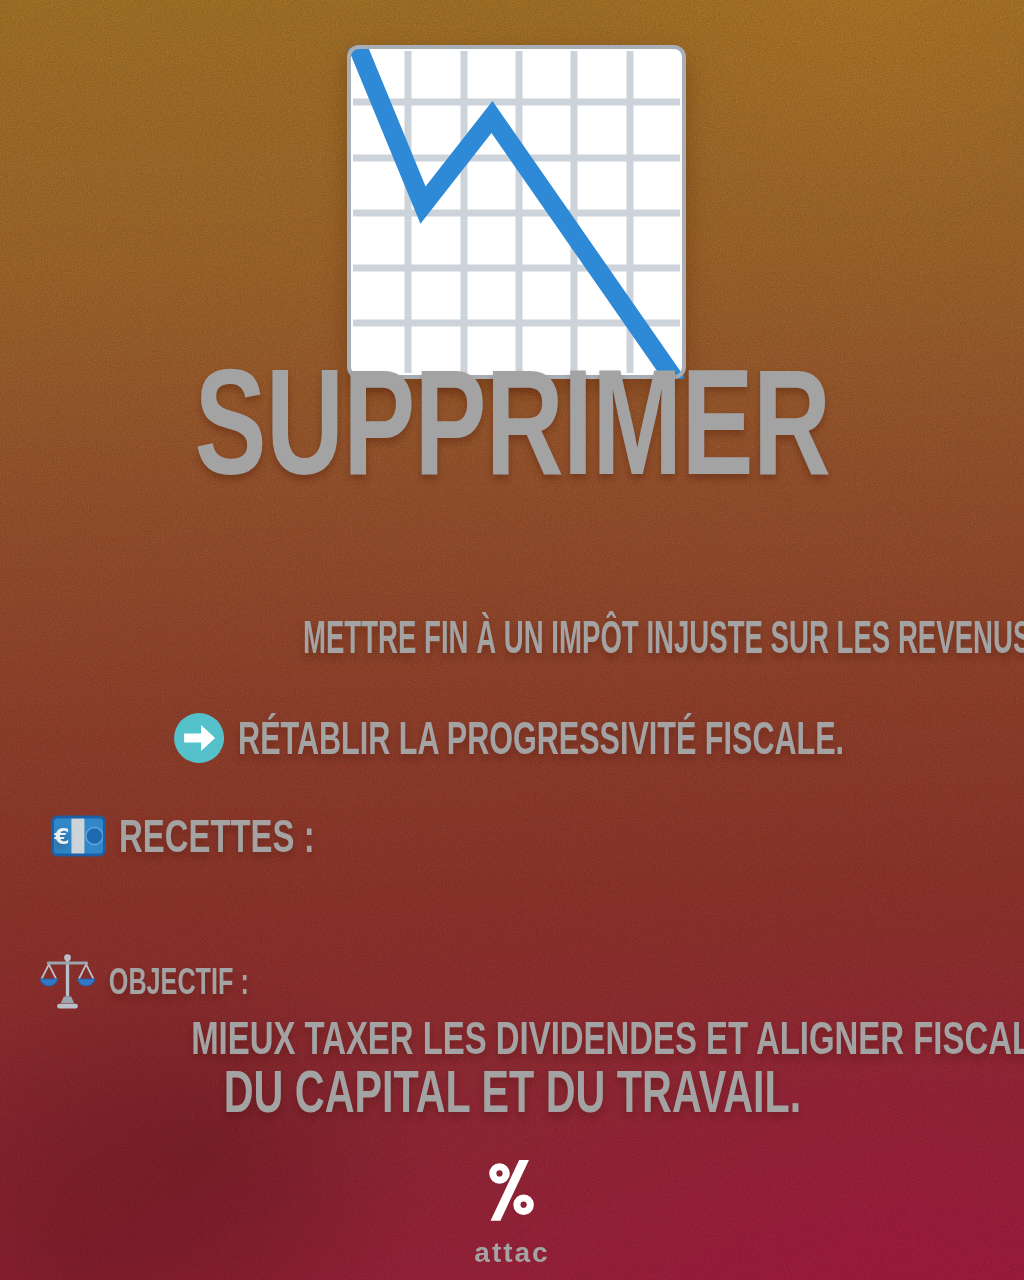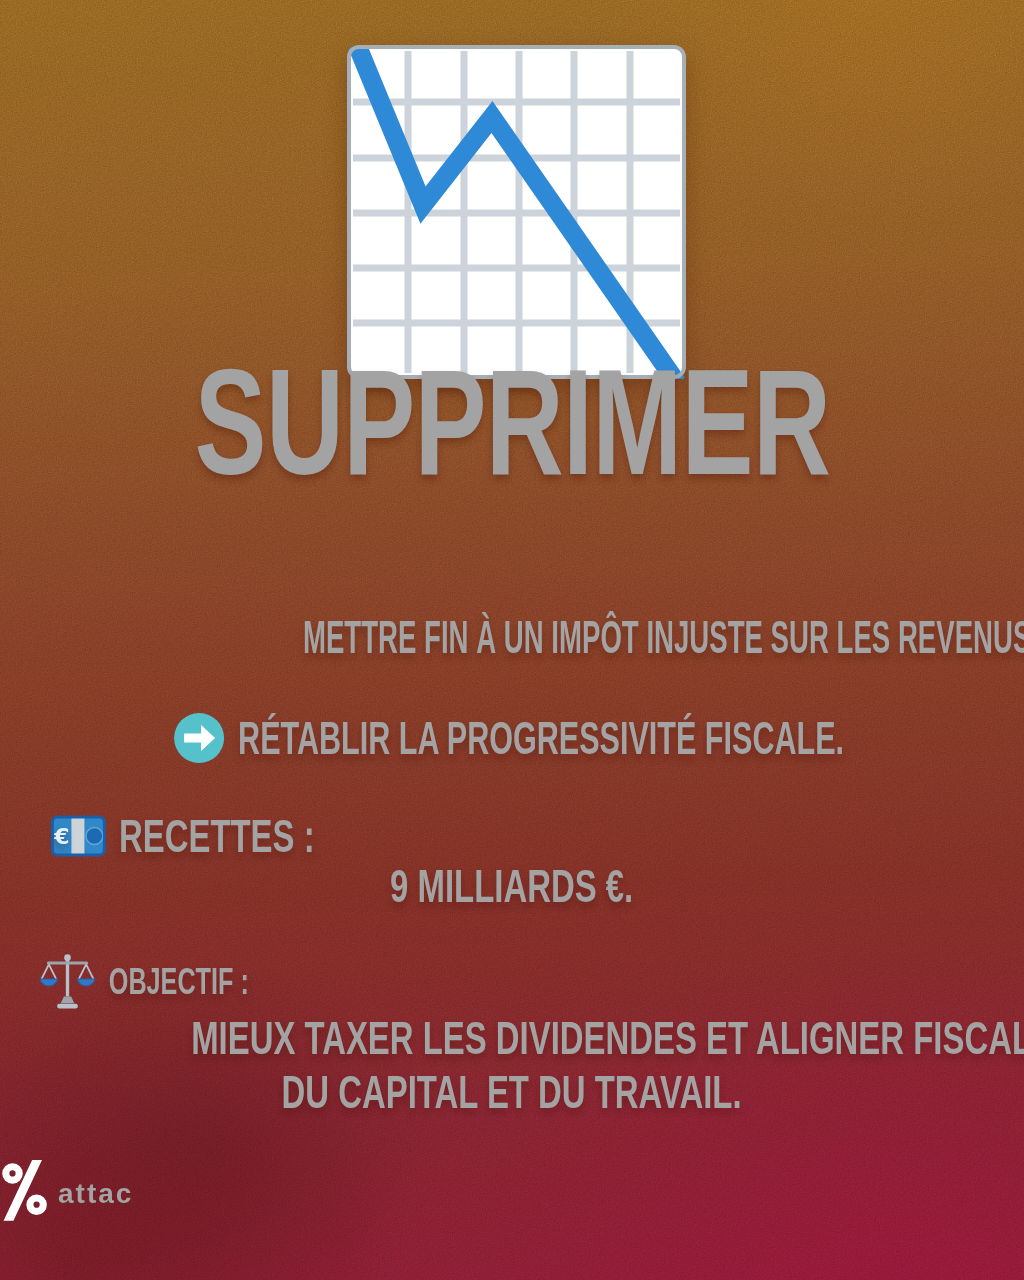--- a/index.html
+++ b/index.html
@@ -31,23 +31,23 @@
   .row-arrow .row-inner{--sx:0.65;gap:34px;}
   .row-arrow svg{transform:scaleX(1.538);flex:0 0 auto;}
   .row-recettes{top:806px;font-size:47px;line-height:60px;height:60px;}
   .row-recettes .row-inner{--sx:0.70;gap:30px;}
   .row-recettes svg{transform:scaleX(1.429);flex:0 0 auto;}
   .row-objectif{top:950px;font-size:36px;line-height:64px;height:64px;}
   .row-objectif .row-inner{--sx:0.70;gap:30px;}
   .row-objectif svg{transform:scaleX(1.429);flex:0 0 auto;}
   .line-recettes-value{top:856px;font-size:47px;line-height:60px;}
   .line-objectif-1{top:1008px;font-size:47px;line-height:60px;}
-  .line-objectif-2{top:1062px;font-size:47px;line-height:60px;}
+  .line-objectif-2{top:1062px;font-size:59px;line-height:60px;}
   .abs-line .cond{--sx:0.70;}
-  .logo{position:absolute;top:1158px;left:0;width:100%;display:flex;flex-direction:row;align-items:center;gap:8px;}
+  .logo{position:absolute;top:1158px;left:0;width:100%;display:flex;flex-direction:column;align-items:center;gap:8px;}
   .logo-text{font-weight:bold;font-size:28px;line-height:30px;letter-spacing:2px;}
 </style>
 </head>
 <body>
 
 <div id="poster">
 
   <div class="bg"></div>
 
   <svg class="grain" xmlns="http://www.w3.org/2000/svg">
@@ -101,23 +101,20 @@
       <svg width="56" height="42" viewBox="0 0 56 42" xmlns="http://www.w3.org/2000/svg">
         <rect x="2" y="2" width="52" height="38" rx="5" fill="#3088c9"></rect>
         <rect x="21" y="2" width="13" height="38" fill="#ccd3d9"></rect>
         <circle cx="44" cy="21" r="8.5" fill="#1d6ab2" stroke="#5ea8d8" stroke-width="1.5"></circle>
         <text x="11.5" y="29" font-size="22" font-weight="bold" fill="#e8f0f6" text-anchor="middle" font-family="DejaVu Sans, sans-serif">€</text>
         <rect x="2" y="2" width="52" height="38" rx="5" fill="none" stroke="#1d5fa6" stroke-width="3"></rect>
       </svg>
       <span>RECETTES :</span>
     </span>
   </div>
-  <div class="abs-line line-recettes-value shadowed">
-    <span class="cond">9 MILLIARDS €.</span>
-  </div>
 
   <div class="iconrow row-objectif shadowed">
     <span class="row-inner">
       <svg width="58" height="58" viewBox="0 0 56 56" xmlns="http://www.w3.org/2000/svg">
         <circle cx="28" cy="4.5" r="3.2" fill="#b8c1c9"></circle>
         <rect x="26.4" y="5" width="3.2" height="37" fill="#b8c1c9"></rect>
         <rect x="8" y="8.2" width="40" height="3" rx="1.5" fill="#9aa5ad"></rect>
         <g stroke="#b8c1c9" stroke-width="1.8" fill="none">
           <path d="M10 11 L3 25 M10 11 L17 25"></path>
           <path d="M46 11 L39 25 M46 11 L53 25"></path>

